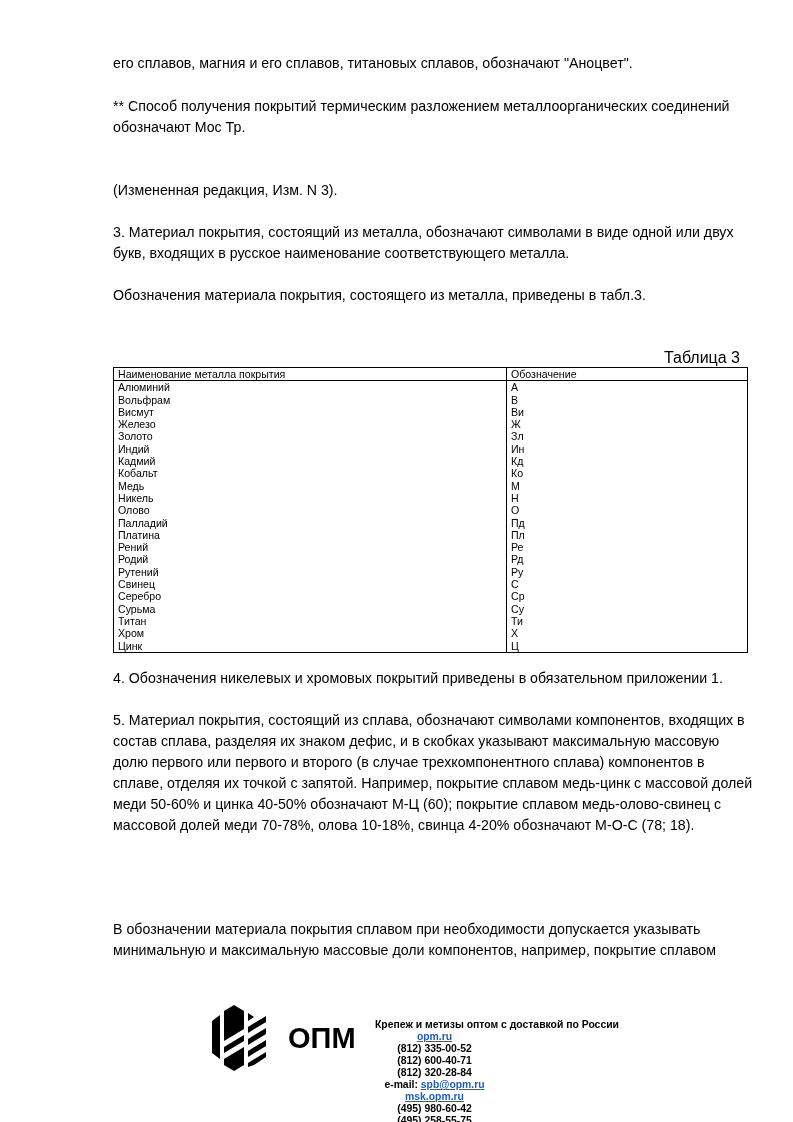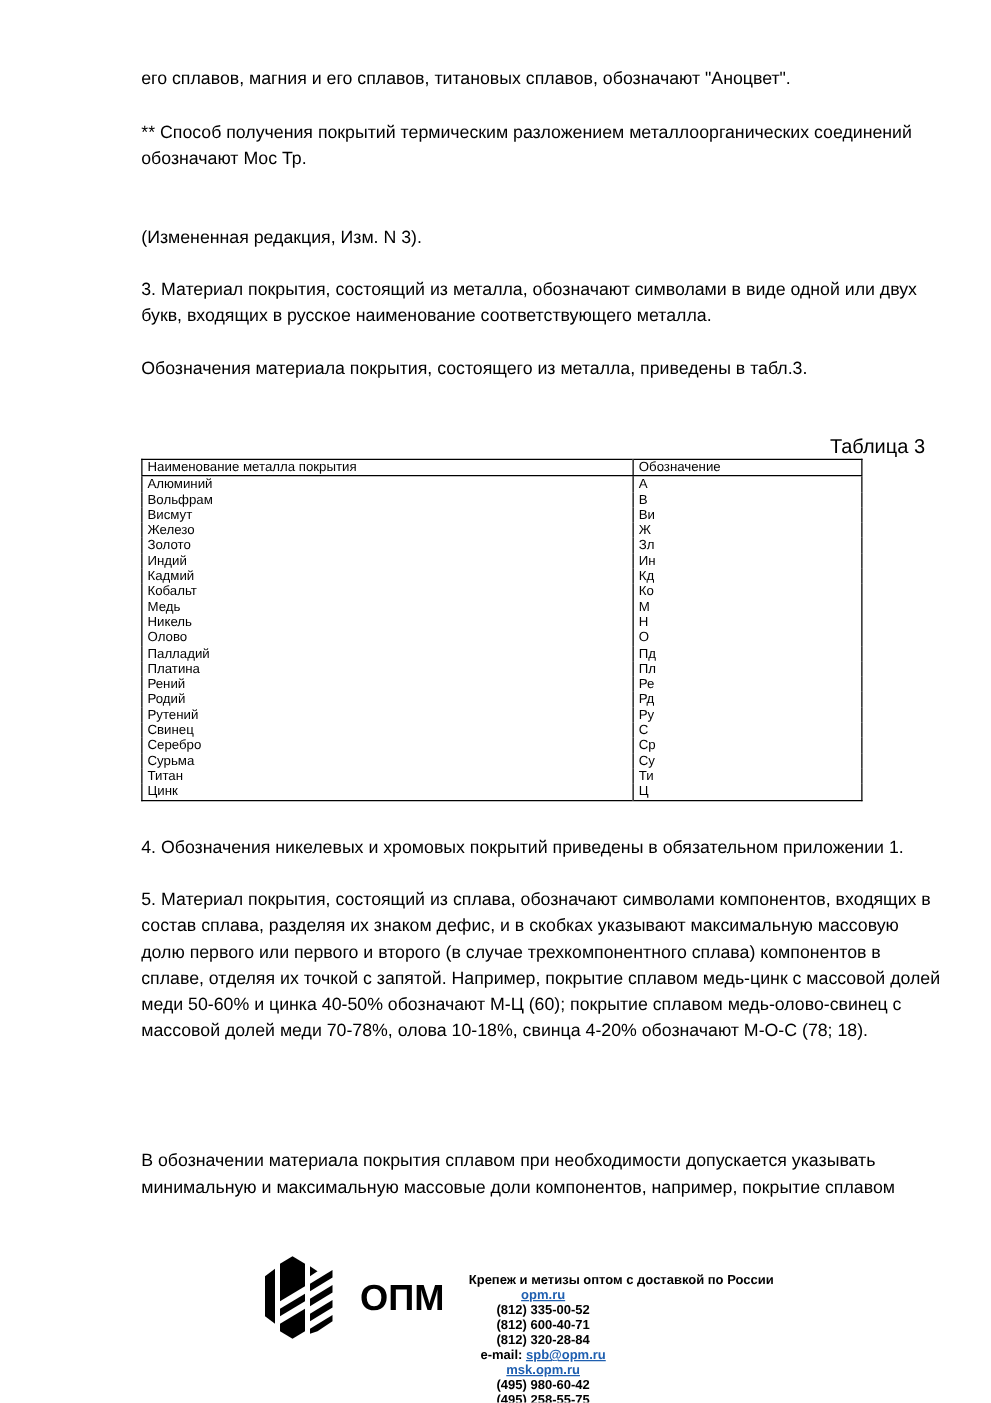--- a/index.html
+++ b/index.html
@@ -1,20 +1,20 @@
 <!DOCTYPE html>
 <html><head>
   <meta charset="utf-8">
   <style>
     html, body { margin: 0; padding: 0; background: #ffffff; }
     body { width: 793px; height: 1122px; position: relative; overflow: hidden;
            font-family: "Liberation Sans", sans-serif; color: #000; }
     .p { position: absolute; left: 113px; width: 640px; font-size: 14.2px; line-height: 21px; margin: 0; }
     .table-caption { position: absolute; right: 53px; top: 349px; font-size: 16px; }
-    .tbl { position: absolute; left: 113px; top: 367px; width: 577px; border: 1.3px solid #000;
+    .tbl { position: absolute; left: 113px; top: 367px; width: 635px; border: 1.3px solid #000;
            border-collapse: collapse; font-size: 10.6px; }
     .tbl td, .tbl th { padding: 0 0 0 4px; font-weight: normal; text-align: left; line-height: 12.3px; vertical-align: top; }
     .tbl th { border-bottom: 1px solid #000; }
     .tbl .c1 { width: 388px; border-right: 1px solid #000; }
     .footer-logo { position: absolute; left: 210px; top: 1001px; width: 150px; height: 75px; }
     .footer-info { position: absolute; left: 372px; top: 997px; width: 250px; font-size: 10.4px; font-weight: bold; text-align: center; line-height: 12px; margin-top: 22px; }
     .cols { display: flex; justify-content: space-between; flex-direction: column; }
     .col { width: 125px; text-align: center; }
     .link { color: #1f5fb0; text-decoration: underline; }
   </style>
@@ -110,20 +110,24 @@
       </tr>
       <tr>
         <td class="c1">Сурьма</td>
         <td>Су</td>
       </tr>
       <tr>
         <td class="c1">Титан</td>
         <td>Ти</td>
       </tr>
       <tr>
+        <td class="c1">Хром</td>
+        <td>Х</td>
+      </tr>
+      <tr>
         <td class="c1">Цинк</td>
         <td>Ц</td>
       </tr>
     </tbody>
 </table>
 
 <p class="p" style="top:668px">4. Обозначения никелевых и хромовых покрытий приведены в обязательном приложении 1.</p>
 <p class="p" style="top:710px">5. Материал покрытия, состоящий из сплава, обозначают символами компонентов, входящих в состав сплава, разделяя их знаком дефис, и в скобках указывают максимальную массовую долю первого или первого и второго (в случае трехкомпонентного сплава) компонентов в сплаве, отделяя их точкой с запятой. Например, покрытие сплавом медь-цинк с массовой долей меди 50-60% и цинка 40-50% обозначают М-Ц (60); покрытие сплавом медь-олово-свинец с массовой долей меди 70-78%, олова 10-18%, свинца 4-20% обозначают М-О-С (78; 18).</p>
 <p class="p" style="top:919px">В обозначении материала покрытия сплавом при необходимости допускается указывать минимальную и максимальную массовые доли компонентов, например, покрытие сплавом</p>
 

